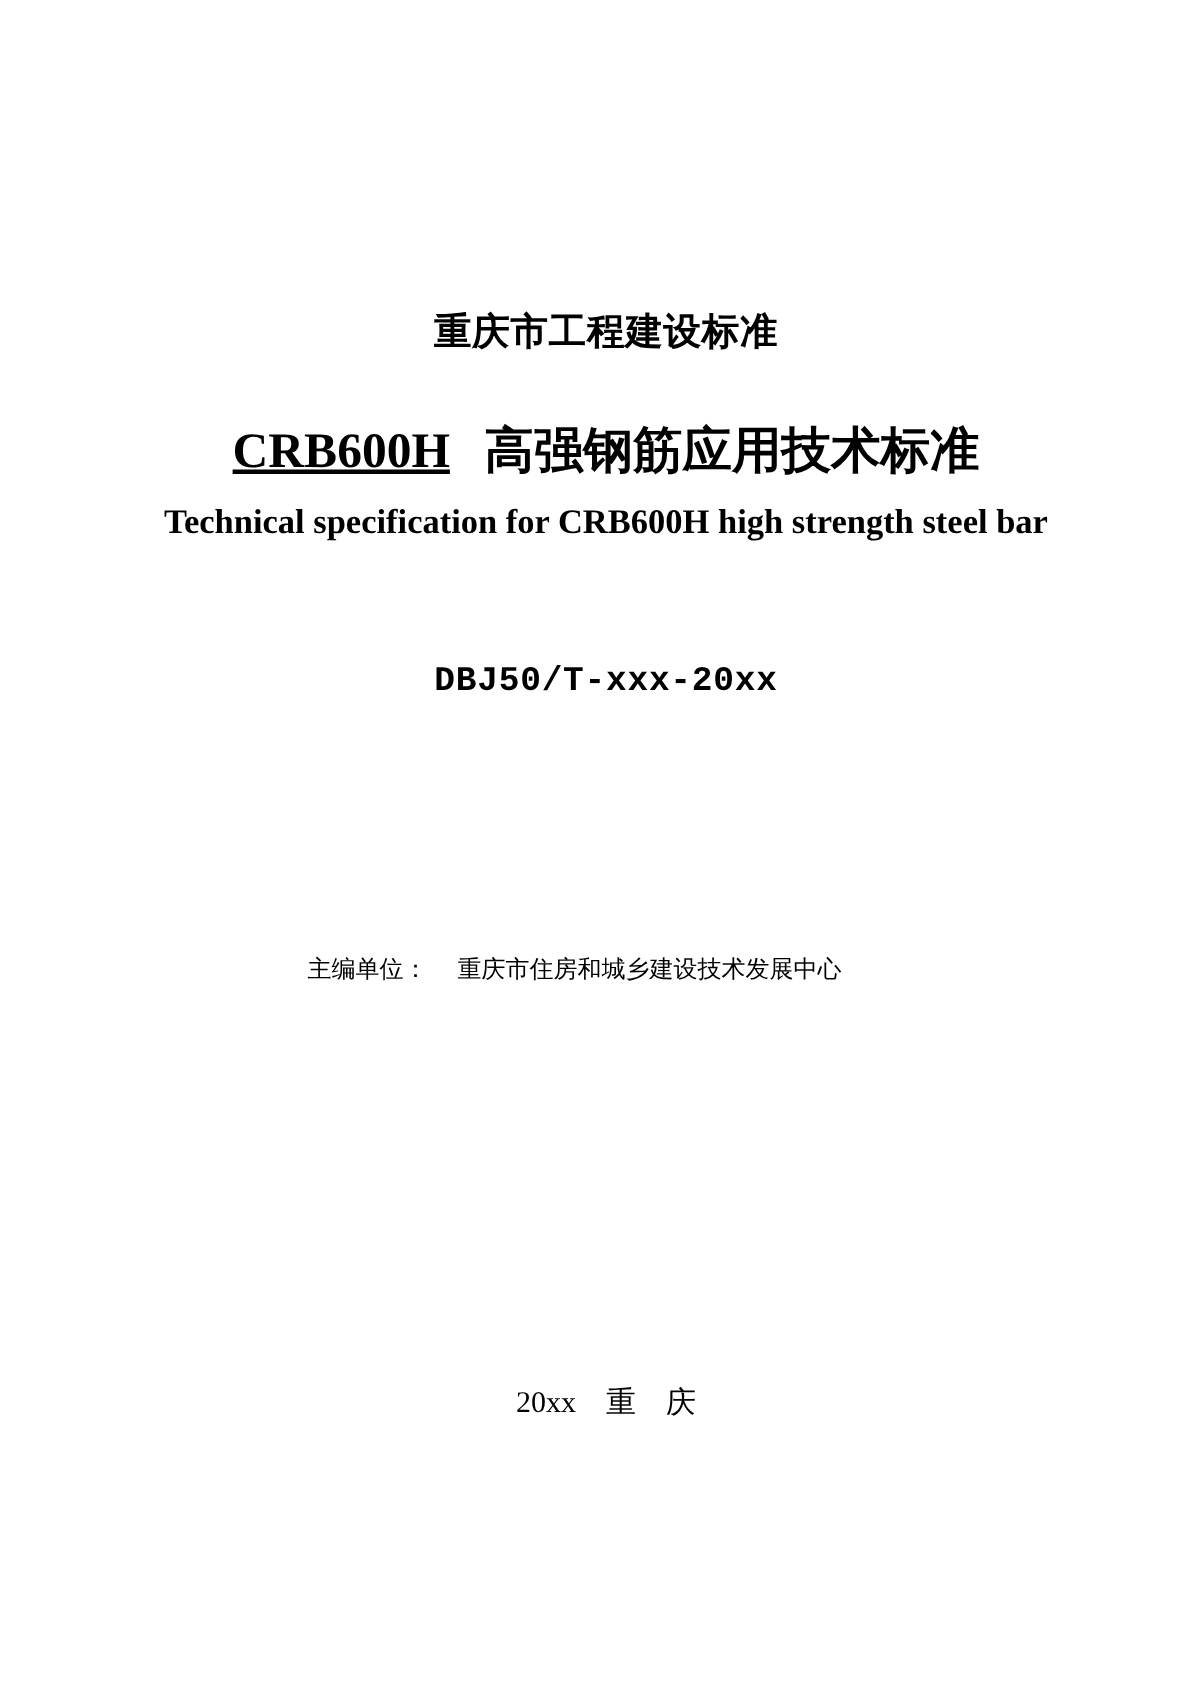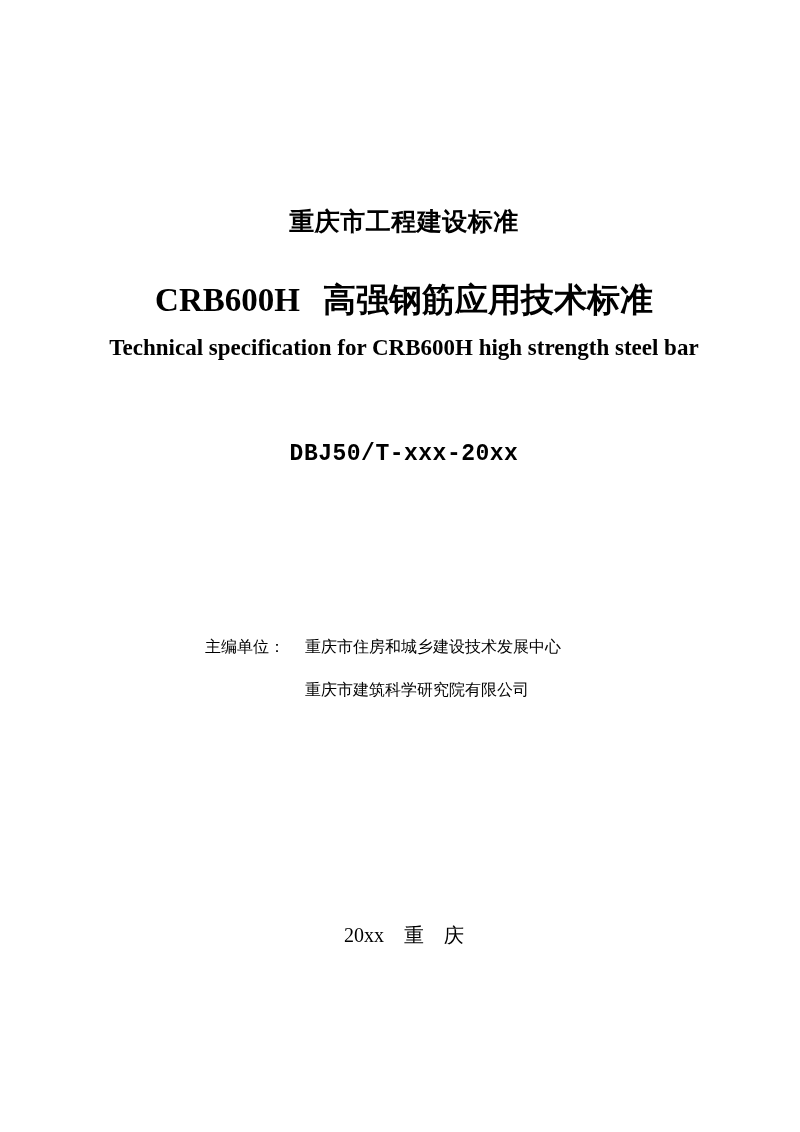--- a/index.html
+++ b/index.html
@@ -32,20 +32,21 @@
     letter-spacing: 0.5px;
   }
   .doc-title {
     top: 280px;
     font-size: 33px;
     line-height: 40px;
     font-weight: bold;
   }
   .doc-title .title-code {
     font-family: "Liberation Serif", "DejaVu Serif", serif;
+    text-decoration: underline;
   }
   .doc-title .title-zh {
     font-family: "Liberation Sans", "DejaVu Sans", sans-serif;
     margin-left: 23px;
   }
   .doc-title-en {
     top: 336px;
     font-family: "Liberation Serif", "DejaVu Serif", serif;
     font-weight: bold;
     font-size: 23px;
@@ -92,20 +93,17 @@
   </div>
 
   <div class="centered doc-title-en">Technical specification for CRB600H high strength steel bar</div>
 
   <div class="centered std-number">DBJ50/T-xxx-20xx</div>
 
   <div class="info-block">
     <div class="info-line">
       <span class="info-label">主编单位：</span><span>重庆市住房和城乡建设技术发展中心</span>
     </div>
-    <div class="info-line indented">
-      <span>重庆市建筑科学研究院有限公司</span>
-    </div>
   </div>
 
   <div class="centered footer-line">20xx　重　庆</div>
 
 </div>
 
 </body></html>

